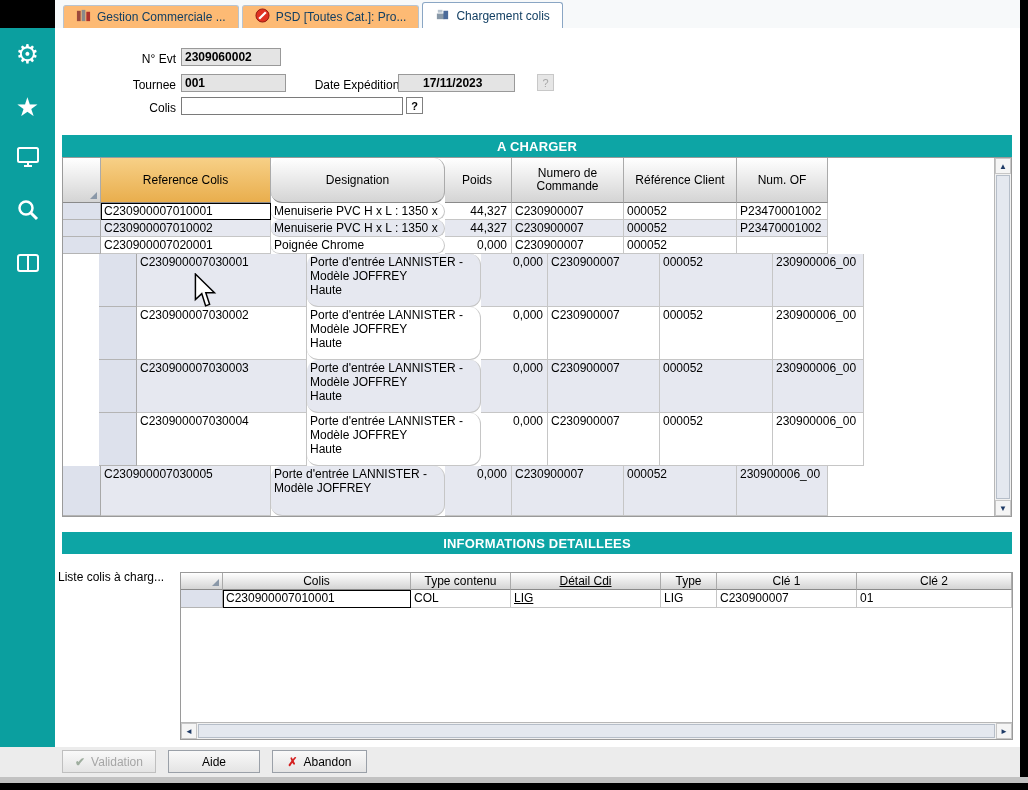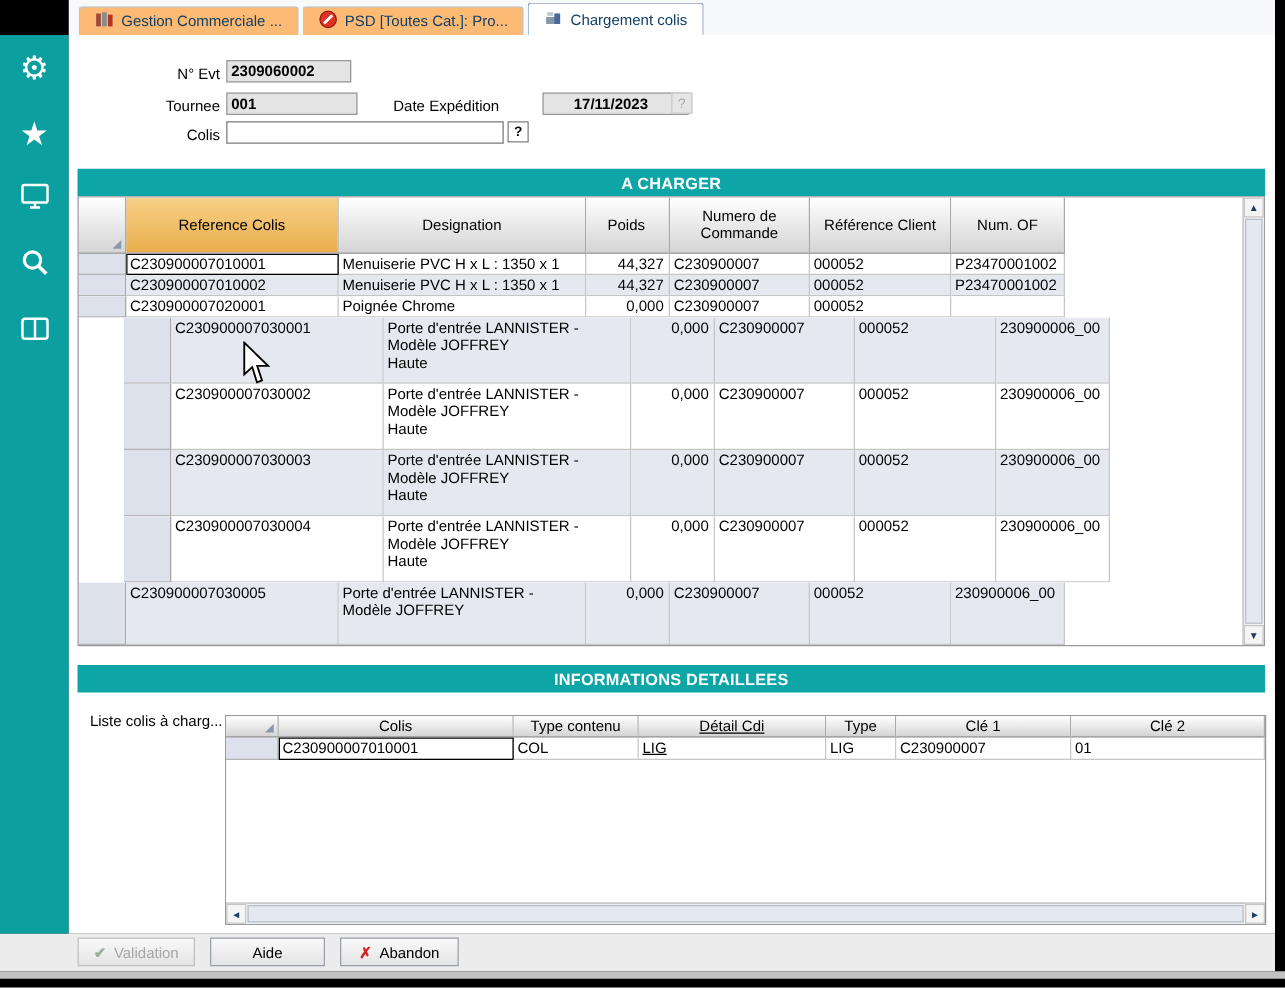--- a/index.html
+++ b/index.html
@@ -38,21 +38,21 @@
   .dhead{display:flex;height:17px;flex:none;}
   .hcell{background:linear-gradient(#ffffff,#d4d4d4);border-right:1px solid #aaa;border-bottom:1px solid #8a8a8a;display:flex;align-items:center;justify-content:center;text-align:center;font-size:12px;line-height:13px;padding:0 2px;overflow:hidden;cursor:pointer;}
   .hcell.orange{background:linear-gradient(#f7d087,#e9ae4d);}
   .hsel{position:relative;width:38px;flex:none;background:linear-gradient(#ffffff,#d4d4d4);border-right:1px solid #aaa;border-bottom:1px solid #8a8a8a;cursor:pointer;}
   .hsel::after{content:"";position:absolute;right:3px;bottom:3px;border-left:7px solid transparent;border-bottom:7px solid #8a98a8;}
   .hfill{flex:1;background:#fff;}
   .trow{display:flex;flex:none;overflow:hidden;}
   .cell{font-size:12px;line-height:14px;padding:1px 3px;border-right:1px solid #c6c6c6;border-bottom:1px solid #c6c6c6;overflow:hidden;white-space:nowrap;cursor:default;}
   .sel{width:38px;flex:none;background:#dde1ec !important;border-right:1px solid #a8a8a8;border-bottom:1px solid #b4b4b4;cursor:pointer;}
   .w-ref{width:170px;flex:none;}
-  .w-des{width:198px;flex:none;white-space:pre-line;}
+  .w-des{width:174px;flex:none;white-space:pre-line;border-radius:11px;}
   .w-poids{width:67px;flex:none;text-align:right;padding-right:4px;}
   .w-cmd{width:112px;flex:none;}
   .w-cli{width:113px;flex:none;}
   .w-of{width:91px;flex:none;}
   .fillc{flex:1;border:none;background:#fff !important;}
   .row-b .cell{background:#e6e8f0;}
   .h17{height:17px;}.h53{height:53px;margin-left:36px;}.h50{height:50px;}
   .focuscell{outline:1.5px solid #000;outline-offset:-1.5px;background:#fff !important;}
 
   
@@ -70,21 +70,21 @@
   .drow{display:flex;height:18px;flex:none;}
   .dfill{flex:1;background:#fff;}
   .d-sel{width:42px;flex:none;}
   .d-colis{width:188px;flex:none;}
   .d-tc{width:100px;flex:none;}
   .d-dc{width:150px;flex:none;text-decoration:underline;}
   .d-ty{width:56px;flex:none;}
   .d-c1{width:140px;flex:none;}
   .d-c2{flex:1;}
 
-  .sidelabel{position:absolute;left:58px;top:570px;width:120px;font-size:12px;color:#000;white-space:nowrap;overflow:hidden;text-align:right;}
+  .sidelabel{position:absolute;left:58px;top:570px;width:120px;font-size:12px;color:#000;white-space:nowrap;overflow:hidden;}
 
   
   .btn{position:absolute;top:750px;height:23px;background:linear-gradient(#f9f9f9,#e4e4e4);border:1px solid #9aa0a8;font-size:12px;display:flex;align-items:center;justify-content:center;gap:6px;color:#000;cursor:pointer;font-family:"Liberation Sans",sans-serif;}
   .btn.disabled{color:#a6a6a6;border-color:#bfbfbf;}
   #btn-validation{left:62px;width:94px;}
   #btn-aide{left:168px;width:92px;}
   #btn-abandon{left:272px;width:95px;}
   .chk{color:#9fae9f;font-size:12px;font-weight:bold;}
   .redx{color:#d42020;font-size:12px;font-weight:bold;}
 
@@ -152,21 +152,21 @@
   <div class="btnstrip"></div>
   <div class="graybar"></div>
 
   <div class="flabel r" style="left:90px;top:52px;width:86px;">N° Evt</div>
   <div class="fbox" style="left:181px;top:48px;width:100px;">2309060002</div>
 
   <div class="flabel r" style="left:90px;top:78px;width:86px;">Tournee</div>
   <div class="fbox" style="left:181px;top:74px;width:105px;">001</div>
 
   <div class="flabel" style="left:307px;top:78px;width:100px;text-align:center;">Date Expédition</div>
-  <div class="fbox" style="left:434px;top:74px;width:117px;padding-left:24px;">17/11/2023</div>
+  <div class="fbox" style="left:398px;top:74px;width:117px;padding-left:24px;">17/11/2023</div>
   <div class="fhelp gray" style="left:537px;top:74px;">?</div>
 
   <div class="flabel r" style="left:90px;top:101px;width:86px;">Colis</div>
   <input class="finput" style="left: 181px; top: 97px; width: 222px;" value="">
   <div class="fhelp white" style="left:406px;top:97px;">?</div>
 
   <div class="band" style="top:135px;">A CHARGER</div>
 
   <div class="chargertbl">
     <div class="tmain">

